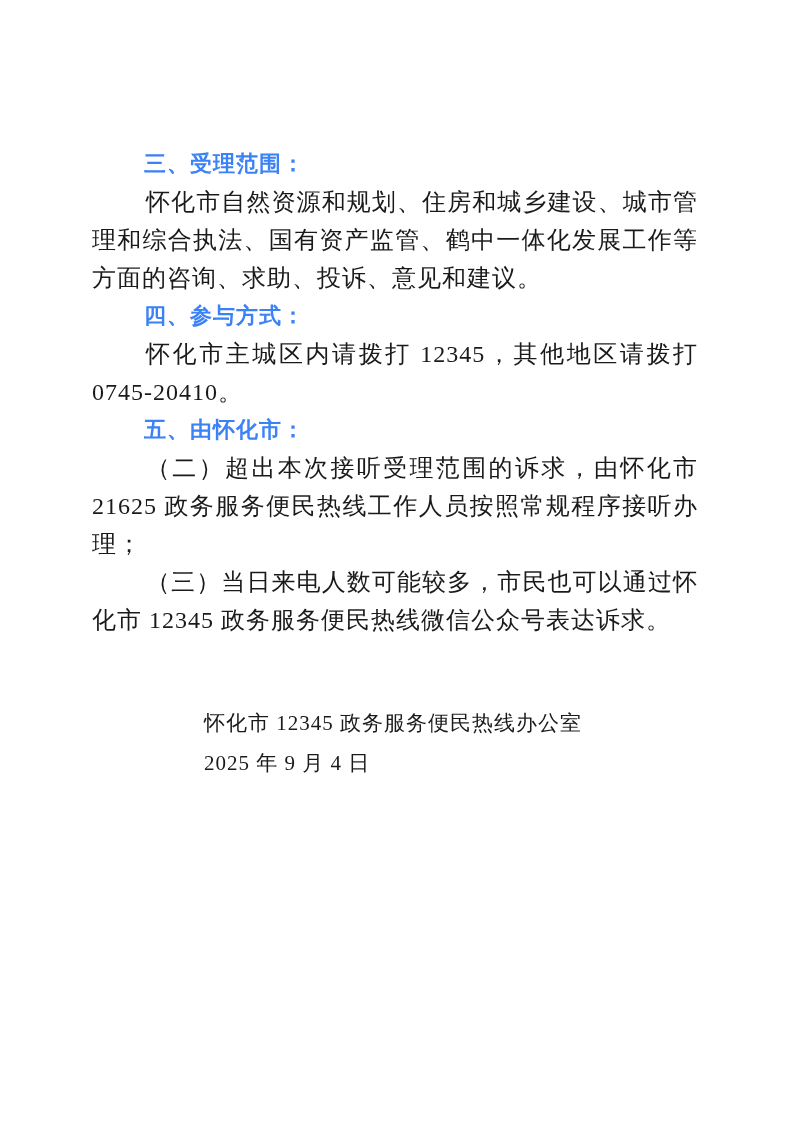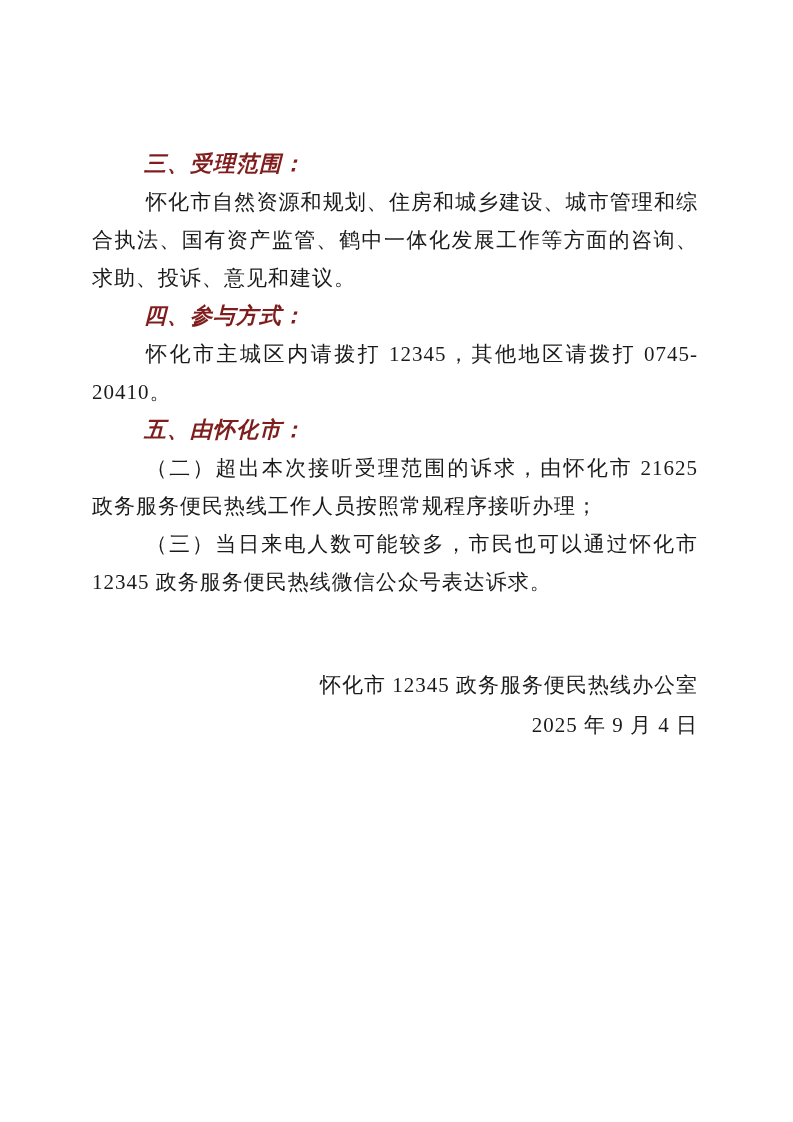--- a/index.html
+++ b/index.html
@@ -19,42 +19,41 @@
   .content {
     position: absolute;
     top: 0;
     left: 0;
     box-sizing: border-box;
     width: 793px;
     padding: 145px 95px 0 92px;
   }
   .para {
     margin: 0;
-    font-size: 21px;
+    font-size: 24px;
     line-height: 38px;
     text-align: justify;
     text-justify: inter-ideograph;
     letter-spacing: 1px;
     text-indent: 54px;
   }
   .heading {
     margin: 0;
     font-family: "Liberation Sans", "DejaVu Sans", sans-serif;
     font-weight: 700;
     font-size: 22px;
     line-height: 38px;
     letter-spacing: 1px;
     text-indent: 52px;
-    color: #7f1d1d;
-    font-style: italic;
+    color: #3b82f6;
   }
   .signature {
     margin-top: 64px;
     margin-left: 112px;
-    text-align: right;
+    text-align: left;
   }
   .sig-line {
     margin: 0;
     font-size: 21px;
     line-height: 40px;
     letter-spacing: 1px;
   }
 </style>
 </head>
 <body>

